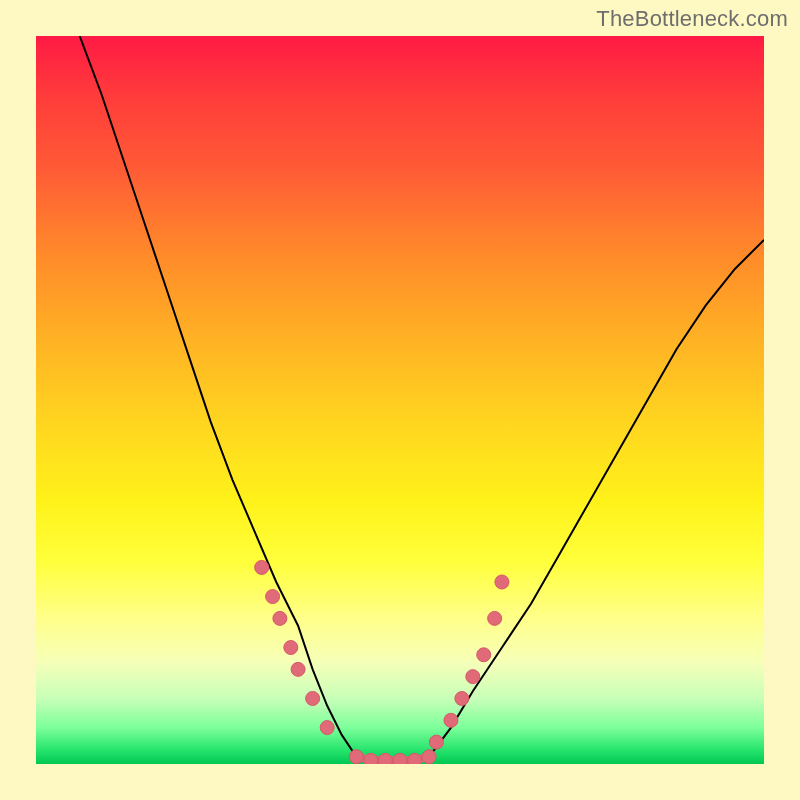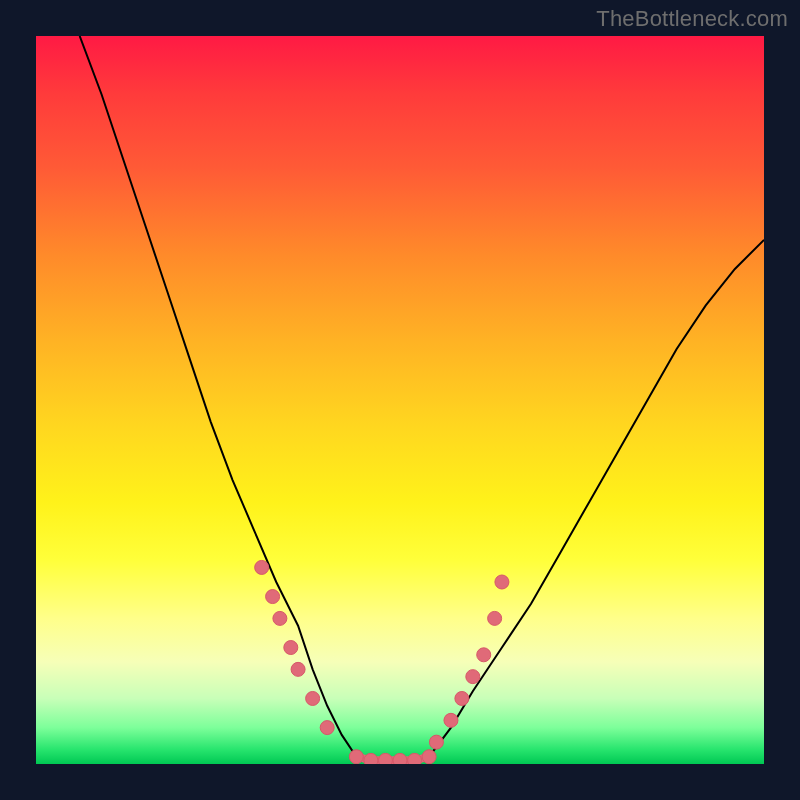--- a/index.html
+++ b/index.html
@@ -8,21 +8,21 @@
     height: 800px;
     background: #000;
     position: relative;
     font-family: Arial, Helvetica, sans-serif;
     overflow: hidden;
   }
   .frame {
     position: absolute;
     top: 0; left: 0;
     width: 800px; height: 800px;
-    background: #0f172a;
+    background: #fef9c3;
   }
   .plot-area {
     position: absolute;
     top: 36px;
     left: 36px;
     width: 728px;
     height: 728px;
     background: linear-gradient(to bottom,
       #ff1a44 0%,
       #ff3b3b 8%,

